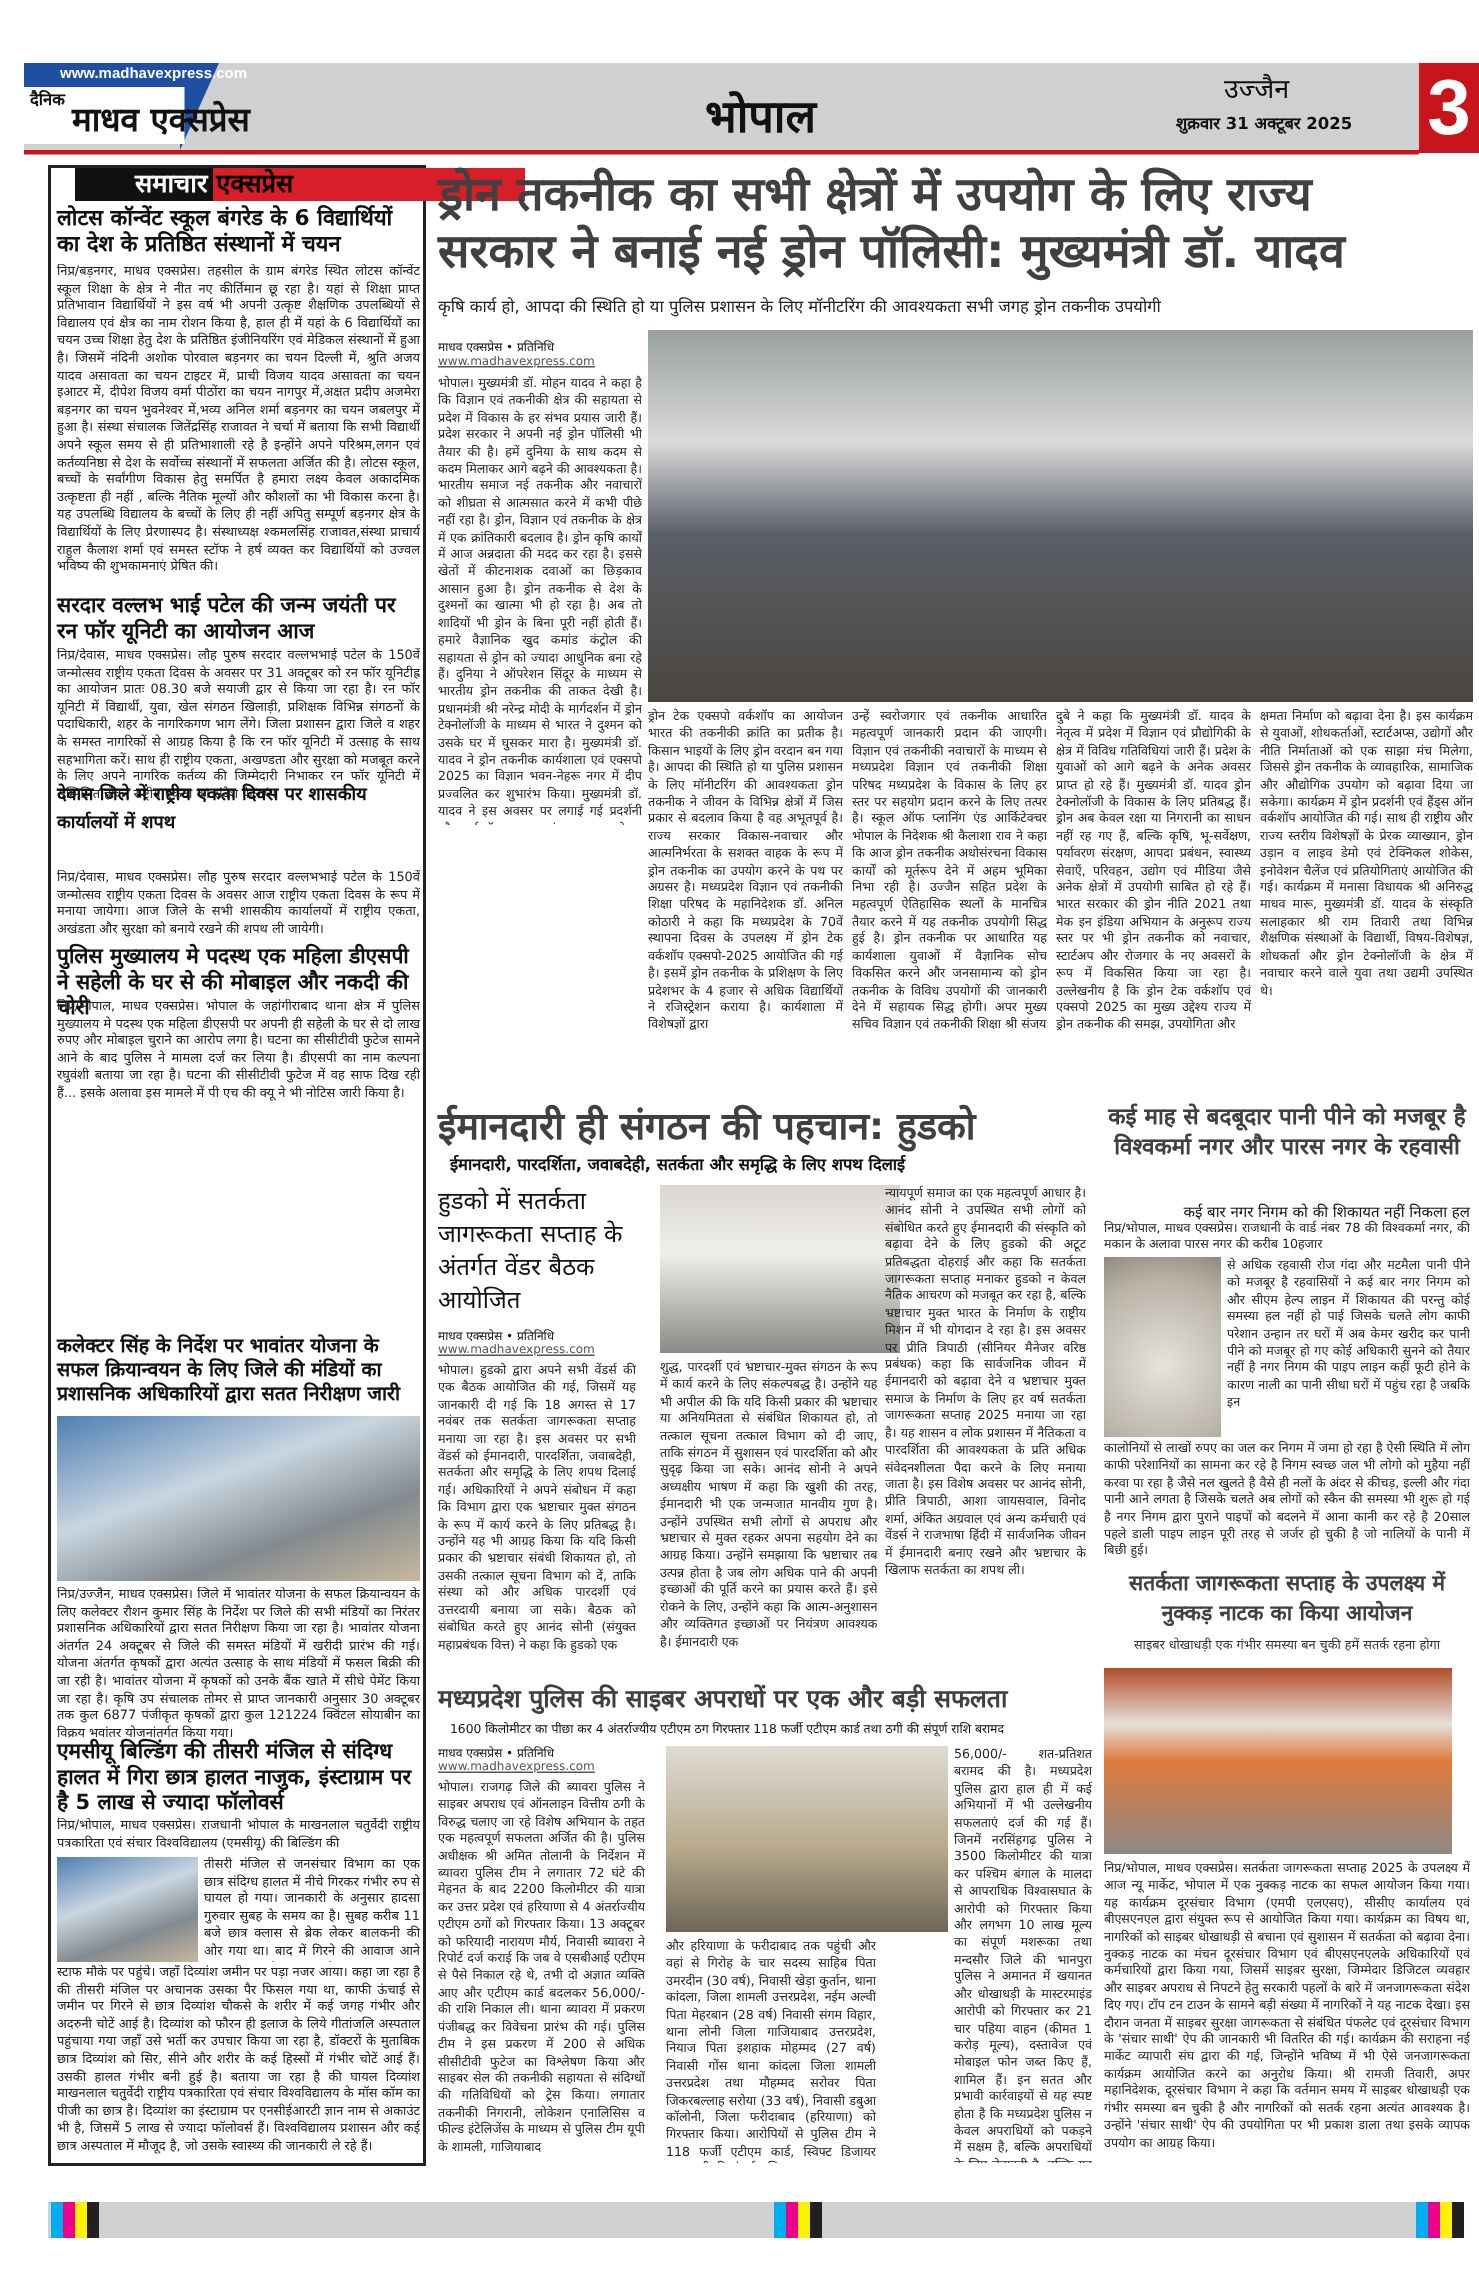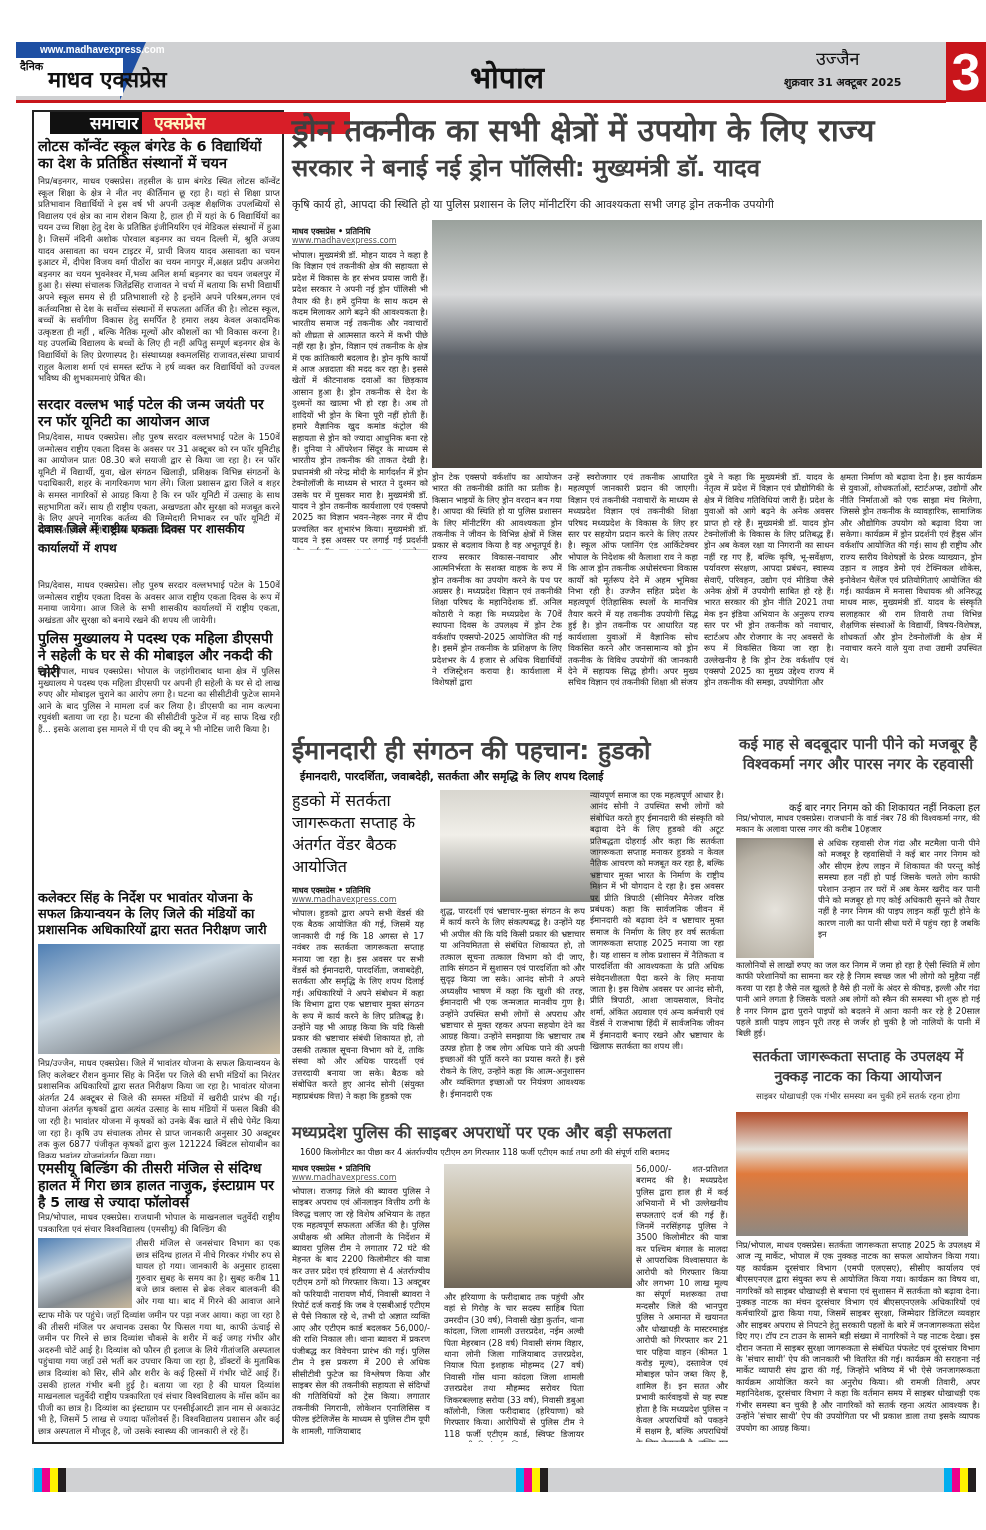--- a/index.html
+++ b/index.html
@@ -15,33 +15,33 @@
   #paper-name{left:48px;top:63px;font-size:22px;font-weight:bold;color:#111}
   #city-title{left:470px;top:56px;font-size:30px;font-weight:bold}
   #edition{left:816px;top:46px;font-size:18px;font-weight:normal}
   #date{left:784px;top:74px;font-size:11px;font-weight:bold}
   #page-num-box{left:946px;top:42px;width:40px;height:60px;background:#c8151b;color:#fff;font-size:52px;font-weight:bold;text-align:center;line-height:60px;font-family:"Liberation Sans",sans-serif}
   #red-rule{left:16px;top:100px;width:930px;height:3px;background:#c8151b}
   
   #leftbox{left:32px;top:110px;width:252px;height:1334px;border:2px solid #222}
   #band{left:50px;top:112px;width:300px;height:22px;display:flex}
   #band .b1{background:#111;color:#fff;font-weight:bold;font-size:17px;padding:0 4px 0 40px;line-height:22px}
-  #band .b2{background:#d81e28;color:#fef9c3;font-weight:bold;font-size:17px;flex:1;line-height:22px;padding-left:12px}
+  #band .b2{background:#d81e28;color:#000000;font-weight:bold;font-size:17px;flex:1;line-height:22px;padding-left:2px}
   .lh{font-weight:bold;font-size:14px;line-height:17px;color:#111}
   .lb{font-size:8.6px;line-height:11.6px;color:#222;text-align:justify}
   .photo{background:linear-gradient(135deg,#8a8f96,#c5c0b6 45%,#6d7379);overflow:hidden}
   .photo.blue{background:linear-gradient(160deg,#4f7fb4,#c9d6e0 40%,#838a90 70%,#c8b89c)}
   .photo.crowd{background:linear-gradient(180deg,#9aa19c 0%,#d9dadb 30%,#5a5f66 55%,#4b4640 100%)}
   .photo.meet{background:linear-gradient(180deg,#d8d6cf,#f1efe9 40%,#8a8a86 100%)}
   .photo.police{background:linear-gradient(180deg,#dedcd5,#b8a98a 55%,#6e6558)}
   .photo.orange{background:linear-gradient(180deg,#b34d2a,#e5e0d8 30%,#e07a3c 50%,#8d8983)}
   .photo.water{background:radial-gradient(circle at 50% 60%,#e6e3dc,#b8b2a6 70%,#8f897f)}
   
   .mh{font-weight:bold;color:#404040}
-  .byline{font-size:8px;font-weight:bold;color:#111}
+  .byline{font-size:8px;font-weight:normal;color:#111}
   .url{font-size:8px;color:#555;text-decoration:underline}
   .mb{font-size:8.4px;line-height:11.4px;color:#222;text-align:justify}
   #cmyk{left:32px;top:1468px;width:944px;height:24px;background:#d0d1d3}
   .sw{position:absolute;top:0;width:8px;height:24px}
 </style>
 </head>
 <body>
 
 <div class="abs" id="mast"></div>
 <div class="abs" id="mast-blue"></div>
@@ -78,21 +78,21 @@
 <div class="abs photo blue" style="left:38px;top:944px;width:242px;height:110px"></div>
 <div class="abs lb" style="left:38px;top:1058px;width:242px;height:100px;overflow:hidden">निप्र/उज्जैन, माधव एक्सप्रेस। जिले में भावांतर योजना के सफल क्रियान्वयन के लिए कलेक्टर रौशन कुमार सिंह के निर्देश पर जिले की सभी मंडियों का निरंतर प्रशासनिक अधिकारियों द्वारा सतत निरीक्षण किया जा रहा है। भावांतर योजना अंतर्गत 24 अक्टूबर से जिले की समस्त मंडियों में खरीदी प्रारंभ की गई। योजना अंतर्गत कृषकों द्वारा अत्यंत उत्साह के साथ मंडियों में फसल बिक्री की जा रही है। भावांतर योजना में कृषकों को उनके बैंक खाते में सीधे पेमेंट किया जा रहा है। कृषि उप संचालक तोमर से प्राप्त जानकारी अनुसार 30 अक्टूबर तक कुल 6877 पंजीकृत कृषकों द्वारा कुल 121224 क्विंटल सोयाबीन का विक्रय भवांतर योजनांतर्गत किया गया।</div>
 
 <div class="abs lh" style="left:38px;top:1160px;width:242px">एमसीयू बिल्डिंग की तीसरी मंजिल से संदिग्ध हालत में गिरा छात्र हालत नाजुक, इंस्टाग्राम पर है 5 लाख से ज्यादा फॉलोवर्स</div>
 <div class="abs lb" style="left:38px;top:1212px;width:242px;height:24px;overflow:hidden">निप्र/भोपाल, माधव एक्सप्रेस। राजधानी भोपाल के माखनलाल चतुर्वेदी राष्ट्रीय पत्रकारिता एवं संचार विश्वविद्यालय (एमसीयू) की बिल्डिंग की</div>
 <div class="abs photo blue" style="left:38px;top:1238px;width:94px;height:70px"></div>
 <div class="abs lb" style="left:136px;top:1238px;width:144px;height:70px;overflow:hidden">तीसरी मंजिल से जनसंचार विभाग का एक छात्र संदिग्ध हालत में नीचे गिरकर गंभीर रुप से घायल हो गया। जानकारी के अनुसार हादसा गुरुवार सुबह के समय का है। सुबह करीब 11 बजे छात्र क्लास से ब्रेक लेकर बालकनी की ओर गया था। बाद में गिरने की आवाज आने पर आसपास मौजूद छात्र और</div>
 <div class="abs lb" style="left:38px;top:1310px;width:242px;height:128px;overflow:hidden">स्टाफ मौके पर पहुंचे। जहाँ दिव्यांश जमीन पर पड़ा नजर आया। कहा जा रहा है की तीसरी मंजिल पर अचानक उसका पैर फिसल गया था, काफी ऊंचाई से जमीन पर गिरने से छात्र दिव्यांश चौकसे के शरीर में कई जगह गंभीर और अदरुनी चोटें आई है। दिव्यांश को फौरन ही इलाज के लिये गीतांजलि अस्पताल पहुंचाया गया जहाँ उसे भर्ती कर उपचार किया जा रहा है, डॉक्टरों के मुताबिक छात्र दिव्यांश को सिर, सीने और शरीर के कई हिस्सों में गंभीर चोटें आई हैं। उसकी हालत गंभीर बनी हुई है। बताया जा रहा है की घायल दिव्यांश माखनलाल चतुर्वेदी राष्ट्रीय पत्रकारिता एवं संचार विश्वविद्यालय के मॉस कॉम का पीजी का छात्र है। दिव्यांश का इंस्टाग्राम पर एनसीईआरटी ज्ञान नाम से अकाउंट भी है, जिसमें 5 लाख से ज्यादा फॉलोवर्स हैं। विश्वविद्यालय प्रशासन और कई छात्र अस्पताल में मौजूद है, जो उसके स्वास्थ्य की जानकारी ले रहे हैं।</div>
 
 <div class="abs mh" style="left:292px;top:112px;width:690px;font-size:31px;line-height:36px;white-space:nowrap">ड्रोन तकनीक का सभी क्षेत्रों में उपयोग के लिए राज्य</div>
-<div class="abs mh" style="left:292px;top:150px;width:690px;font-size:24px;line-height:36px;white-space:nowrap">सरकार ने बनाई नई ड्रोन पॉलिसी: मुख्यमंत्री डॉ. यादव</div>
+<div class="abs mh" style="left:292px;top:150px;width:690px;font-size:31px;line-height:36px;white-space:nowrap">सरकार ने बनाई नई ड्रोन पॉलिसी: मुख्यमंत्री डॉ. यादव</div>
 <div class="abs" style="left:292px;top:196px;width:690px;font-size:11px;color:#222;white-space:nowrap">कृषि कार्य हो, आपदा की स्थिति हो या पुलिस प्रशासन के लिए मॉनीटरिंग की आवश्यकता सभी जगह ड्रोन तकनीक उपयोगी</div>
 <div class="abs byline" style="left:292px;top:225px">माधव एक्सप्रेस • प्रतिनिधि</div>
 <div class="abs url" style="left:292px;top:236px">www.madhavexpress.com</div>
 <div class="abs mb" style="left:292px;top:250px;width:136px;height:300px;overflow:hidden">भोपाल। मुख्यमंत्री डॉ. मोहन यादव ने कहा है कि विज्ञान एवं तकनीकी क्षेत्र की सहायता से प्रदेश में विकास के हर संभव प्रयास जारी हैं। प्रदेश सरकार ने अपनी नई ड्रोन पॉलिसी भी तैयार की है। हमें दुनिया के साथ कदम से कदम मिलाकर आगे बढ़ने की आवश्यकता है। भारतीय समाज नई तकनीक और नवाचारों को शीघ्रता से आत्मसात करने में कभी पीछे नहीं रहा है। ड्रोन, विज्ञान एवं तकनीक के क्षेत्र में एक क्रांतिकारी बदलाव है। ड्रोन कृषि कार्यों में आज अन्नदाता की मदद कर रहा है। इससे खेतों में कीटनाशक दवाओं का छिड़काव आसान हुआ है। ड्रोन तकनीक से देश के दुश्मनों का खात्मा भी हो रहा है। अब तो शादियों भी ड्रोन के बिना पूरी नहीं होती हैं। हमारे वैज्ञानिक खुद कमांड कंट्रोल की सहायता से ड्रोन को ज्यादा आधुनिक बना रहे हैं। दुनिया ने ऑपरेशन सिंदूर के माध्यम से भारतीय ड्रोन तकनीक की ताकत देखी है। प्रधानमंत्री श्री नरेन्द्र मोदी के मार्गदर्शन में ड्रोन टेक्नोलॉजी के माध्यम से भारत ने दुश्मन को उसके घर में घुसकर मारा है। मुख्यमंत्री डॉ. यादव ने ड्रोन तकनीक कार्यशाला एवं एक्सपो 2025 का विज्ञान भवन-नेहरू नगर में दीप प्रज्वलित कर शुभारंभ किया। मुख्यमंत्री डॉ. यादव ने इस अवसर पर लगाई गई प्रदर्शनी और वर्कशॉप का शुभारंभ कर अवलोकन किया। मुख्यमंत्री डॉ. यादव ने विभिन्न शैक्षणिक संस्थाओं, स्टार्टअप और औद्योगिक संस्थानों द्वारा लगाए गए स्टॉल्स पर पहुंचकर ड्रोन तकनीक के शैक्षणिक, औद्योगिक और कृषि क्षेत्र में उपयोग के संबंध में जानकारी प्राप्त की। मुख्यमंत्री डॉ. यादव ने कहा कि</div>
 <div class="abs photo crowd" style="left:432px;top:220px;width:550px;height:248px"></div>
 <div class="abs mb" style="left:432px;top:472px;width:130px;height:250px;overflow:hidden">ड्रोन टेक एक्सपो वर्कशॉप का आयोजन भारत की तकनीकी क्रांति का प्रतीक है। किसान भाइयों के लिए ड्रोन वरदान बन गया है। आपदा की स्थिति हो या पुलिस प्रशासन के लिए मॉनीटरिंग की आवश्यकता ड्रोन तकनीक ने जीवन के विभिन्न क्षेत्रों में जिस प्रकार से बदलाव किया है वह अभूतपूर्व है। राज्य सरकार विकास-नवाचार और आत्मनिर्भरता के सशक्त वाहक के रूप में ड्रोन तकनीक का उपयोग करने के पथ पर अग्रसर है। मध्यप्रदेश विज्ञान एवं तकनीकी शिक्षा परिषद के महानिदेशक डॉ. अनिल कोठारी ने कहा कि मध्यप्रदेश के 70वें स्थापना दिवस के उपलक्ष्य में ड्रोन टेक वर्कशॉप एक्सपो-2025 आयोजित की गई है। इसमें ड्रोन तकनीक के प्रशिक्षण के लिए प्रदेशभर के 4 हजार से अधिक विद्यार्थियों ने रजिस्ट्रेशन कराया है। कार्यशाला में विशेषज्ञों द्वारा</div>
 <div class="abs mb" style="left:568px;top:472px;width:130px;height:250px;overflow:hidden">उन्हें स्वरोजगार एवं तकनीक आधारित महत्वपूर्ण जानकारी प्रदान की जाएगी। विज्ञान एवं तकनीकी नवाचारों के माध्यम से मध्यप्रदेश विज्ञान एवं तकनीकी शिक्षा परिषद मध्यप्रदेश के विकास के लिए हर स्तर पर सहयोग प्रदान करने के लिए तत्पर है। स्कूल ऑफ प्लानिंग एंड आर्किटेक्चर भोपाल के निदेशक श्री कैलाशा राव ने कहा कि आज ड्रोन तकनीक अधोसंरचना विकास कार्यों को मूर्तरूप देने में अहम भूमिका निभा रही है। उज्जैन सहित प्रदेश के महत्वपूर्ण ऐतिहासिक स्थलों के मानचित्र तैयार करने में यह तकनीक उपयोगी सिद्ध हुई है। ड्रोन तकनीक पर आधारित यह कार्यशाला युवाओं में वैज्ञानिक सोच विकसित करने और जनसामान्य को ड्रोन तकनीक के विविध उपयोगों की जानकारी देने में सहायक सिद्ध होगी। अपर मुख्य सचिव विज्ञान एवं तकनीकी शिक्षा श्री संजय</div>
 <div class="abs mb" style="left:704px;top:472px;width:130px;height:250px;overflow:hidden">दुबे ने कहा कि मुख्यमंत्री डॉ. यादव के नेतृत्व में प्रदेश में विज्ञान एवं प्रौद्योगिकी के क्षेत्र में विविध गतिविधियां जारी हैं। प्रदेश के युवाओं को आगे बढ़ने के अनेक अवसर प्राप्त हो रहे हैं। मुख्यमंत्री डॉ. यादव ड्रोन टेक्नोलॉजी के विकास के लिए प्रतिबद्ध हैं। ड्रोन अब केवल रक्षा या निगरानी का साधन नहीं रह गए हैं, बल्कि कृषि, भू-सर्वेक्षण, पर्यावरण संरक्षण, आपदा प्रबंधन, स्वास्थ्य सेवाएँ, परिवहन, उद्योग एवं मीडिया जैसे अनेक क्षेत्रों में उपयोगी साबित हो रहे हैं। भारत सरकार की ड्रोन नीति 2021 तथा मेक इन इंडिया अभियान के अनुरूप राज्य स्तर पर भी ड्रोन तकनीक को नवाचार, स्टार्टअप और रोजगार के नए अवसरों के रूप में विकसित किया जा रहा है। उल्लेखनीय है कि ड्रोन टेक वर्कशॉप एवं एक्सपो 2025 का मुख्य उद्देश्य राज्य में ड्रोन तकनीक की समझ, उपयोगिता और</div>
 <div class="abs mb" style="left:840px;top:472px;width:142px;height:250px;overflow:hidden">क्षमता निर्माण को बढ़ावा देना है। इस कार्यक्रम से युवाओं, शोधकर्ताओं, स्टार्टअप्स, उद्योगों और नीति निर्माताओं को एक साझा मंच मिलेगा, जिससे ड्रोन तकनीक के व्यावहारिक, सामाजिक और औद्योगिक उपयोग को बढ़ावा दिया जा सकेगा। कार्यक्रम में ड्रोन प्रदर्शनी एवं हैंड्स ऑन वर्कशॉप आयोजित की गई। साथ ही राष्ट्रीय और राज्य स्तरीय विशेषज्ञों के प्रेरक व्याख्यान, ड्रोन उड़ान व लाइव डेमो एवं टेक्निकल शोकेस, इनोवेशन चैलेंज एवं प्रतियोगिताएं आयोजित की गई। कार्यक्रम में मनासा विधायक श्री अनिरुद्ध माधव मारू, मुख्यमंत्री डॉ. यादव के संस्कृति सलाहकार श्री राम तिवारी तथा विभिन्न शैक्षणिक संस्थाओं के विद्यार्थी, विषय-विशेषज्ञ, शोधकर्ता और ड्रोन टेक्नोलॉजी के क्षेत्र में नवाचार करने वाले युवा तथा उद्यमी उपस्थित थे।</div>
 

